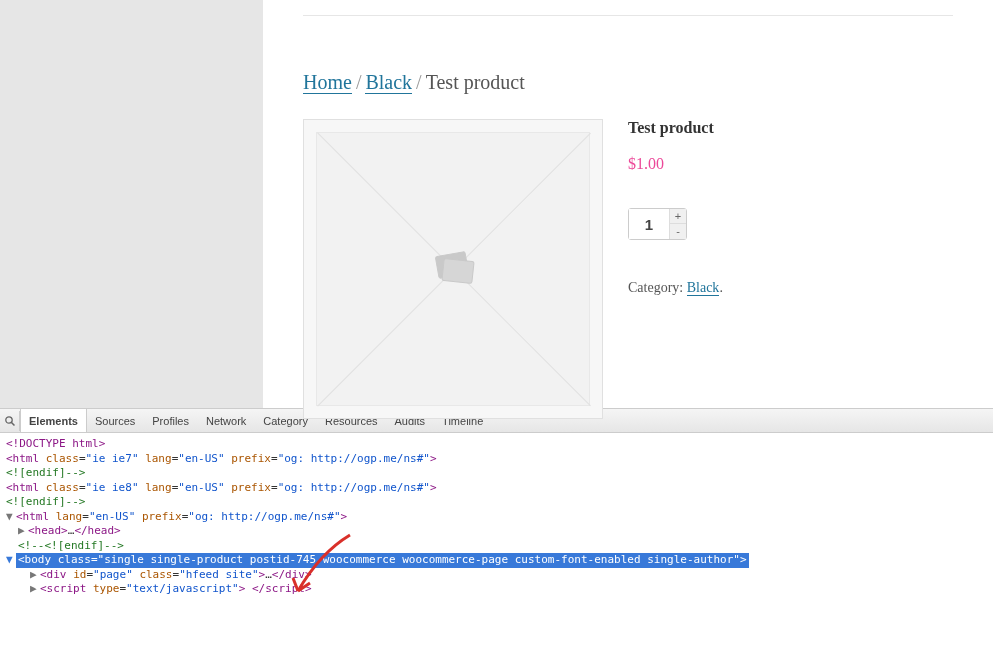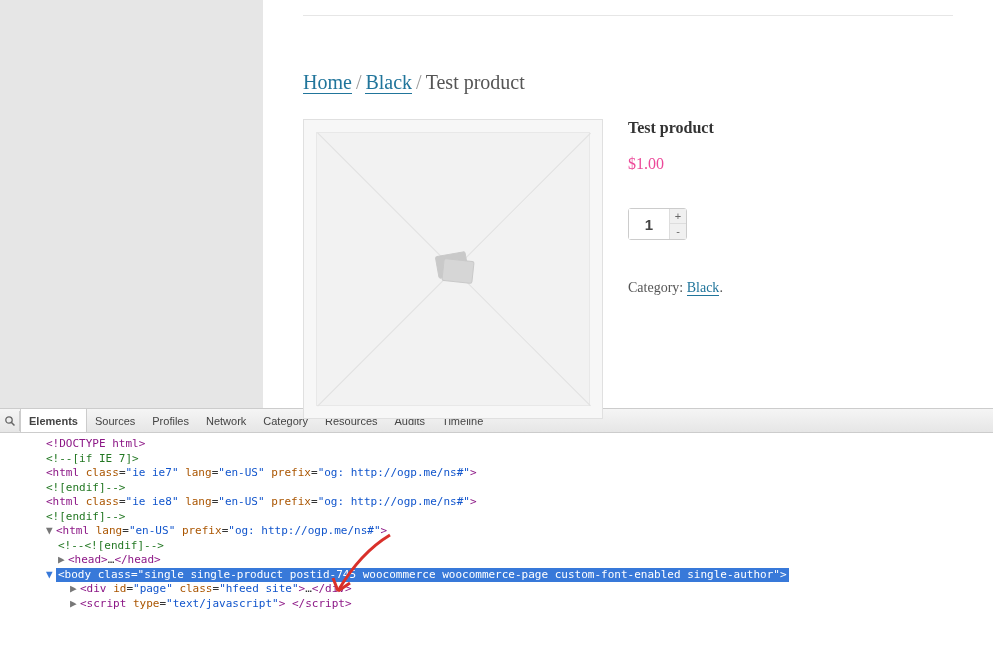--- a/index.html
+++ b/index.html
@@ -30,21 +30,21 @@
 .qty-btn { width: 16px; height: 16px; border: none; background: #f0f0f0; font-size: 11px; line-height: 1; cursor: pointer; color: #666; }
 .qty-btn:first-child { border-bottom: 1px solid #ddd; }
 .add-to-cart { background: #7f58a6; color: #fff; border: 1px solid #6b4690; border-radius: 3px; padding: 0 18px; font-size: 15px; font-weight: bold; cursor: pointer; height: 32px; text-shadow: 0 -1px 0 rgba(0,0,0,.2); }
 .category-line { font-size: 14px; color: #555; margin-top: 8px; }
 .category-line a { color: #21759b; text-decoration: none; border-bottom: 1px solid #21759b; }
 .devtools { flex: 1; border-top: 1px solid #ccc; background: #fff; display: flex; flex-direction: column; font-family: "Lucida Grande", "Segoe UI", Arial, sans-serif; min-height: 0; }
 .dt-tabs { display: flex; align-items: center; height: 24px; background: linear-gradient(#f5f5f5,#e6e6e6); border-bottom: 1px solid #ccc; font-size: 11px; color: #444; }
 .dt-search { width: 20px; height: 20px; display: flex; align-items: center; justify-content: center; border-right: 1px solid #ccc; }
 .dt-tab { padding: 0 8px; height: 100%; display: flex; align-items: center; cursor: pointer; border-right: 1px solid transparent; text-align: center; }
 .dt-tab.active { background: #fff; border-left: 1px solid #ccc; border-right: 1px solid #ccc; font-weight: bold; }
-.dt-panel { flex: 1; overflow: auto; padding: 4px 6px; font-family: Menlo, Consolas, monospace; font-size: 11px; line-height: 14.5px; color: #333; position: relative; margin-left: 40px; }
+.dt-panel { flex: 1; overflow: auto; padding: 4px 6px; font-family: Menlo, Consolas, monospace; font-size: 11px; line-height: 14.5px; color: #333; position: relative; }
 .dt-line { white-space: pre; }
 .c-comment { color: #227722; }
 .c-tag { color: #8c1786; }
 .c-attr { color: #aa5500; }
 .c-val { color: #1155cc; }
 .dt-highlight-line { display: flex; align-items: center; }
 .dt-highlight { background: #3879d9; color: #fff; display: inline-block; padding: 0 2px; }
 .dt-highlight .c-tag, .dt-highlight .c-attr, .dt-highlight .c-val { color: #fff; }
 .expander { display: inline-block; width: 10px; color: #777; }
 .arrow-annotation { position: absolute; left: 290px; top: 100px; pointer-events: none; }
@@ -108,28 +108,27 @@
     <div class="dt-tab">Resources</div>
     <div class="dt-tab">Audits</div>
     <div class="dt-tab">Timeline</div>
   </div>
   <div class="dt-panel">
     <svg class="arrow-annotation" width="70" height="70" viewBox="0 0 70 70">
       <path d="M 60 2 Q 30 20 8 58" stroke="#d9302a" stroke-width="3" fill="none"></path>
       <path d="M 8 58 L 3 45 M 8 58 L 20 50" stroke="#d9302a" stroke-width="3" fill="none"></path>
     </svg>
     <div class="dt-line"><span class="c-tag">&lt;!DOCTYPE html&gt;</span></div>
-    <div class="dt-line"><span class="c-comment">&lt;!--[if IE 7]&gt;</span></div>
     <div class="dt-line"><span class="c-tag">&lt;html</span> <span class="c-attr">class</span>=<span class="c-val">"<span>ie ie7</span>"</span> <span class="c-attr">lang</span>=<span class="c-val">"<span>en-US</span>"</span> <span class="c-attr">prefix</span>=<span class="c-val">"<span>og: http://ogp.me/ns#</span>"</span><span class="c-tag">&gt;</span></div>
     <div class="dt-line"><span class="c-comment">&lt;![endif]--&gt;</span></div>
     <div class="dt-line"><span class="c-tag">&lt;html</span> <span class="c-attr">class</span>=<span class="c-val">"<span>ie ie8</span>"</span> <span class="c-attr">lang</span>=<span class="c-val">"<span>en-US</span>"</span> <span class="c-attr">prefix</span>=<span class="c-val">"<span>og: http://ogp.me/ns#</span>"</span><span class="c-tag">&gt;</span></div>
     <div class="dt-line"><span class="c-comment">&lt;![endif]--&gt;</span></div>
     <div class="dt-line"><span class="expander">▼</span><span class="c-tag">&lt;html</span> <span class="c-attr">lang</span>=<span class="c-val">"<span>en-US</span>"</span> <span class="c-attr">prefix</span>=<span class="c-val">"<span>og: http://ogp.me/ns#</span>"</span><span class="c-tag">&gt;</span></div>
+    <div class="dt-line ind1"><span class="expander">▶</span><span class="c-tag">&lt;head&gt;</span>…<span class="c-tag">&lt;/head&gt;</span></div>
     <div class="dt-line ind1"><span class="c-comment">&lt;!--&lt;![endif]--&gt;</span></div>
-    <div class="dt-line ind1"><span class="expander">▶</span><span class="c-tag">&lt;head&gt;</span>…<span class="c-tag">&lt;/head&gt;</span></div>
     <div class="dt-highlight-line">
           <span class="expander" style="color:#3879d9">▼</span>
           <span class="dt-highlight"><span class="c-tag">&lt;body</span> <span class="c-attr">class</span>=<span class="c-val">"<span>single single-product postid-745 woocommerce woocommerce-page custom-font-enabled single-author</span>"</span><span class="c-tag">&gt;</span></span>
         </div>
     <div class="dt-line ind2"><span class="expander">▶</span><span class="c-tag">&lt;div</span> <span class="c-attr">id</span>=<span class="c-val">"<span>page</span>"</span> <span class="c-attr">class</span>=<span class="c-val">"<span>hfeed site</span>"</span><span class="c-tag">&gt;</span>…<span class="c-tag">&lt;/div&gt;</span></div>
     <div class="dt-line ind2"><span class="expander">▶</span><span class="c-tag">&lt;script</span> <span class="c-attr">type</span>=<span class="c-val">"<span>text/javascript</span>"</span><span class="c-tag">&gt;</span> <span class="c-tag">&lt;/script&gt;</span></div>
   </div>
 </div>
 
 </div>

